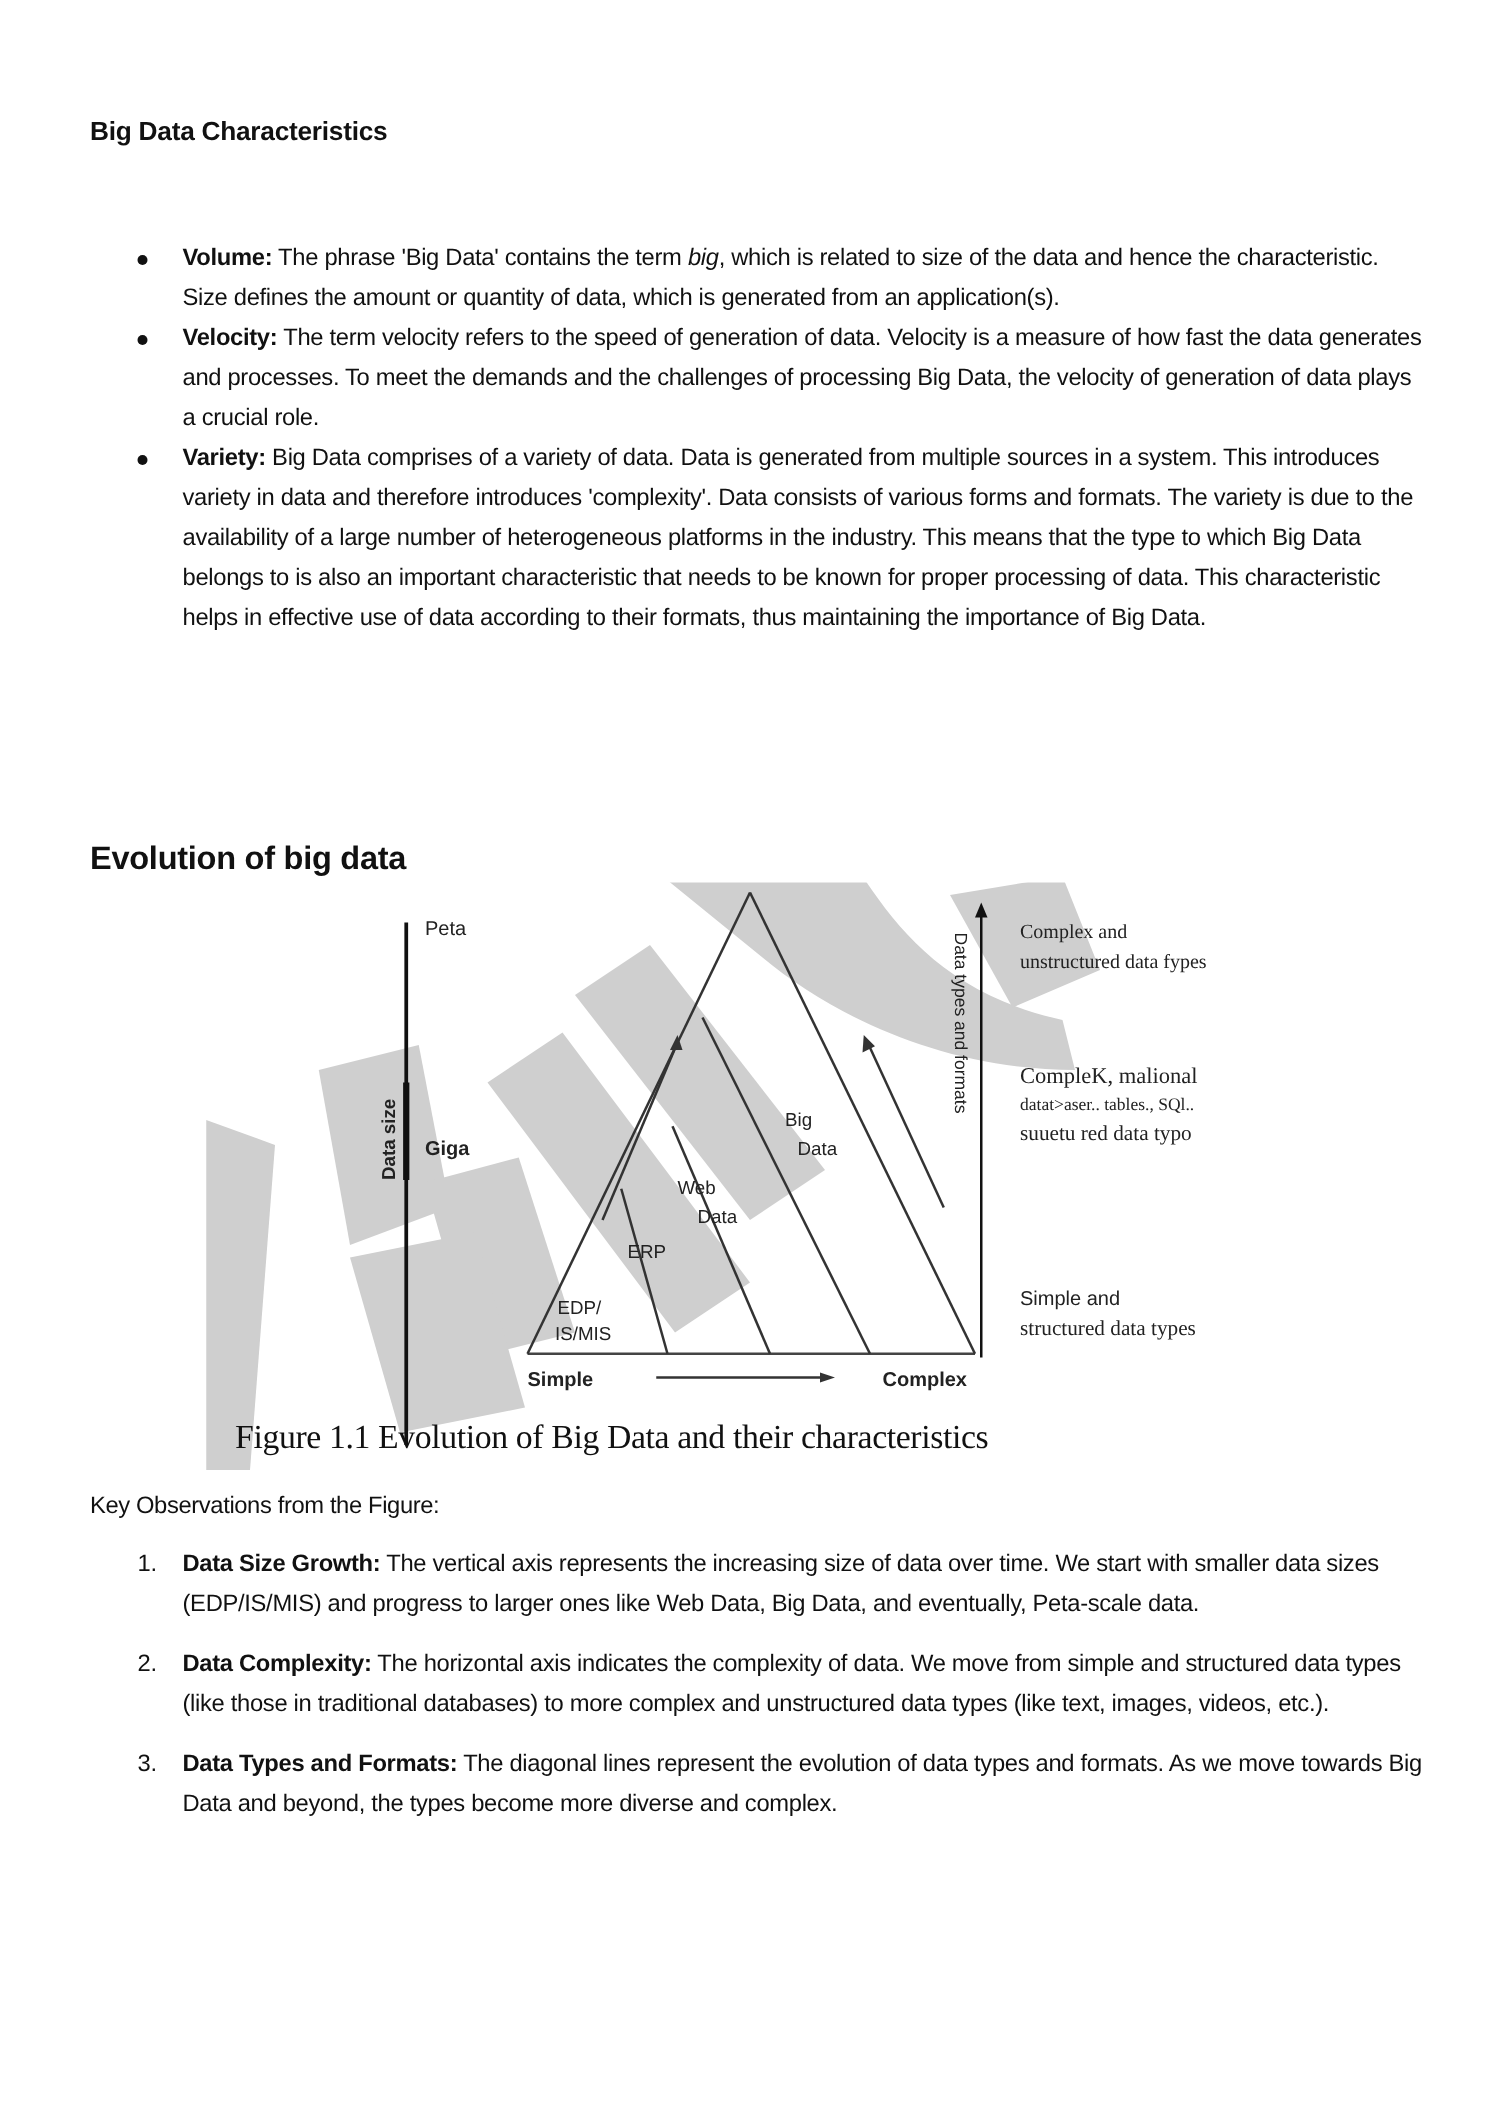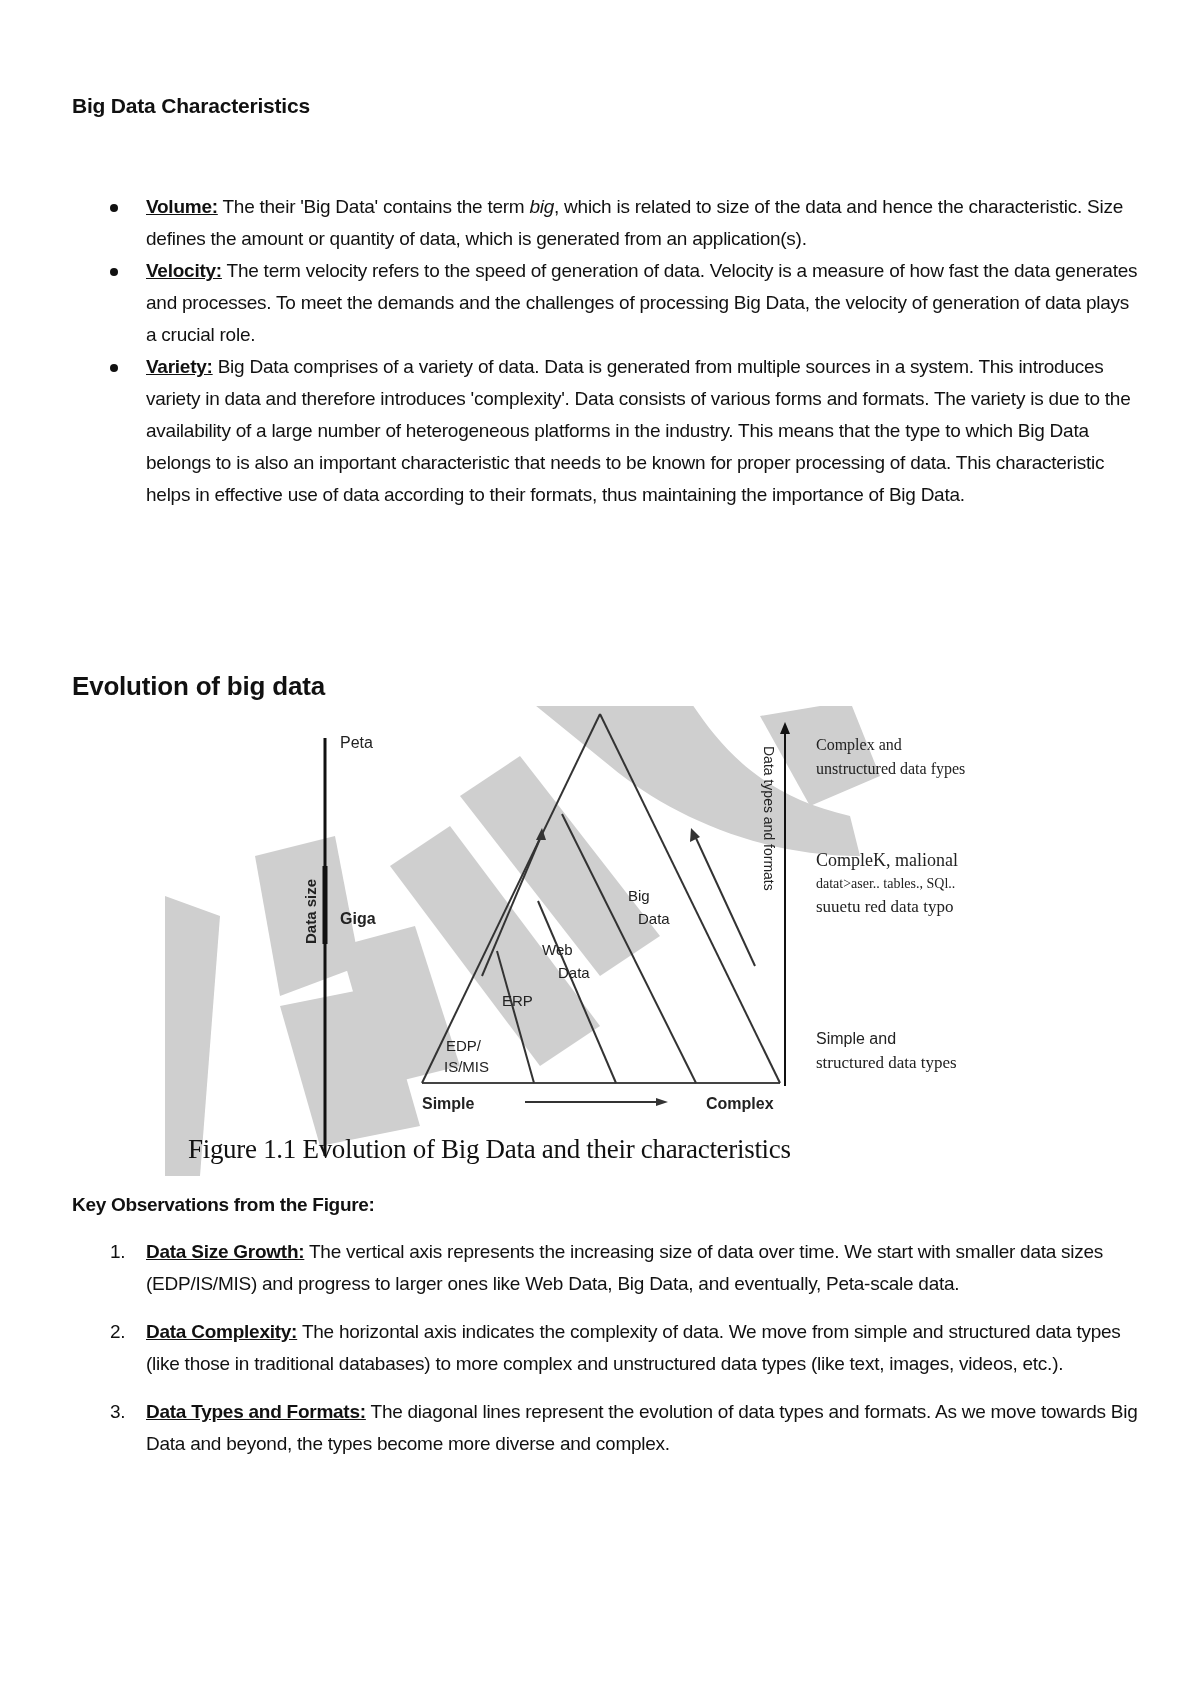--- a/index.html
+++ b/index.html
@@ -3,44 +3,44 @@
 <meta charset="utf-8">
 <style>
   html, body { margin: 0; padding: 0; background: #ffffff; }
   body { width: 1200px; height: 1696px; position: relative; overflow: hidden; color: #111; }
   .page { position: absolute; left: 0; top: 16px; width: 1200px; height: 1696px; font-family: "Liberation Sans", sans-serif; }
   .h1 { position: absolute; left: 72px; top: 78px; font-size: 21px; font-weight: bold; letter-spacing: -0.2px; }
   .intro { position: absolute; left: 72px; top: 129px; font-size: 19px; letter-spacing: -0.2px; }
   ul.bullets { position: absolute; left: 72px; top: 175px; width: 1070px; margin: 0; padding: 0; list-style: none; font-size: 19px; line-height: 32px; letter-spacing: -0.25px; }
   ul.bullets li { position: relative; padding-left: 74px; }
   ul.bullets li .dot { position: absolute; left: 38px; top: 13px; width: 8px; height: 8px; border-radius: 50%; background: #111; }
-  b { font-weight: bold; text-decoration: underline; }
+  b { font-weight: bold; }
   i { font-style: italic; }
   .h2 { position: absolute; left: 72px; top: 644px; font-size: 26px; font-weight: bold; letter-spacing: -0.2px; margin-top: 11px; }
   .figure { position: absolute; left: 160px; top: 690px; width: 880px; height: 470px; }
   .figure svg { position: absolute; left: 0; top: 0; }
   .caption { position: absolute; left: 188px; top: 1118px; font-family: Liberation Serif, serif; font-size: 27px; letter-spacing: -0.3px; }
-  .h3 { position: absolute; left: 72px; top: 1178px; font-size: 19px; font-weight: bold; letter-spacing: -0.3px; }
+  .h3 { position: absolute; left: 72px; top: 1178px; font-size: 19px; font-weight: normal; letter-spacing: -0.3px; }
   ol.obs { position: absolute; left: 72px; top: 1220px; width: 1070px; margin: 0; padding: 0; list-style: none; font-size: 19px; line-height: 32px; letter-spacing: -0.25px; }
   ol.obs li { position: relative; padding-left: 74px; margin-bottom: 16px; }
   ol.obs li .num { position: absolute; left: 38px; top: 0; }
   .lbl-sans { font-family: "Liberation Sans", sans-serif; fill: #222; }
   .lbl-serif { font-family: "Liberation Serif", serif; fill: #222; }
 </style>
 </head>
 <body>
 
 <div class="page">
 
   <div class="h1">Big Data Characteristics</div>
 
   <ul class="bullets">
     <li>
       <span class="dot"></span>
-      <b>Volume:</b><span> The their 'Big Data' contains the term </span><i>big</i><span>, which is related to size of the data and hence the characteristic. Size defines the amount or quantity of data, which is generated from an application(s).</span>
+      <b>Volume:</b><span> The phrase 'Big Data' contains the term </span><i>big</i><span>, which is related to size of the data and hence the characteristic. Size defines the amount or quantity of data, which is generated from an application(s).</span>
     </li>
     <li>
       <span class="dot"></span>
       <b>Velocity:</b><span> The term velocity refers to the speed of generation of data. Velocity is a measure of how fast the data generates and processes. To meet the demands and the challenges of processing Big Data, the velocity of generation of data plays a crucial role.</span>
     </li>
     <li>
       <span class="dot"></span>
       <b>Variety:</b><span> Big Data comprises of a variety of data. Data is generated from multiple sources in a system. This introduces variety in data and therefore introduces 'complexity'.  Data consists of various forms and formats. The variety is due to the availability of a large number of heterogeneous platforms in the industry. This means that the type to which Big Data belongs to is also an important characteristic that needs to be known for proper processing of data. This characteristic helps in effective use of data according to their formats, thus maintaining the importance of Big Data.</span>
     </li>
   </ul>

